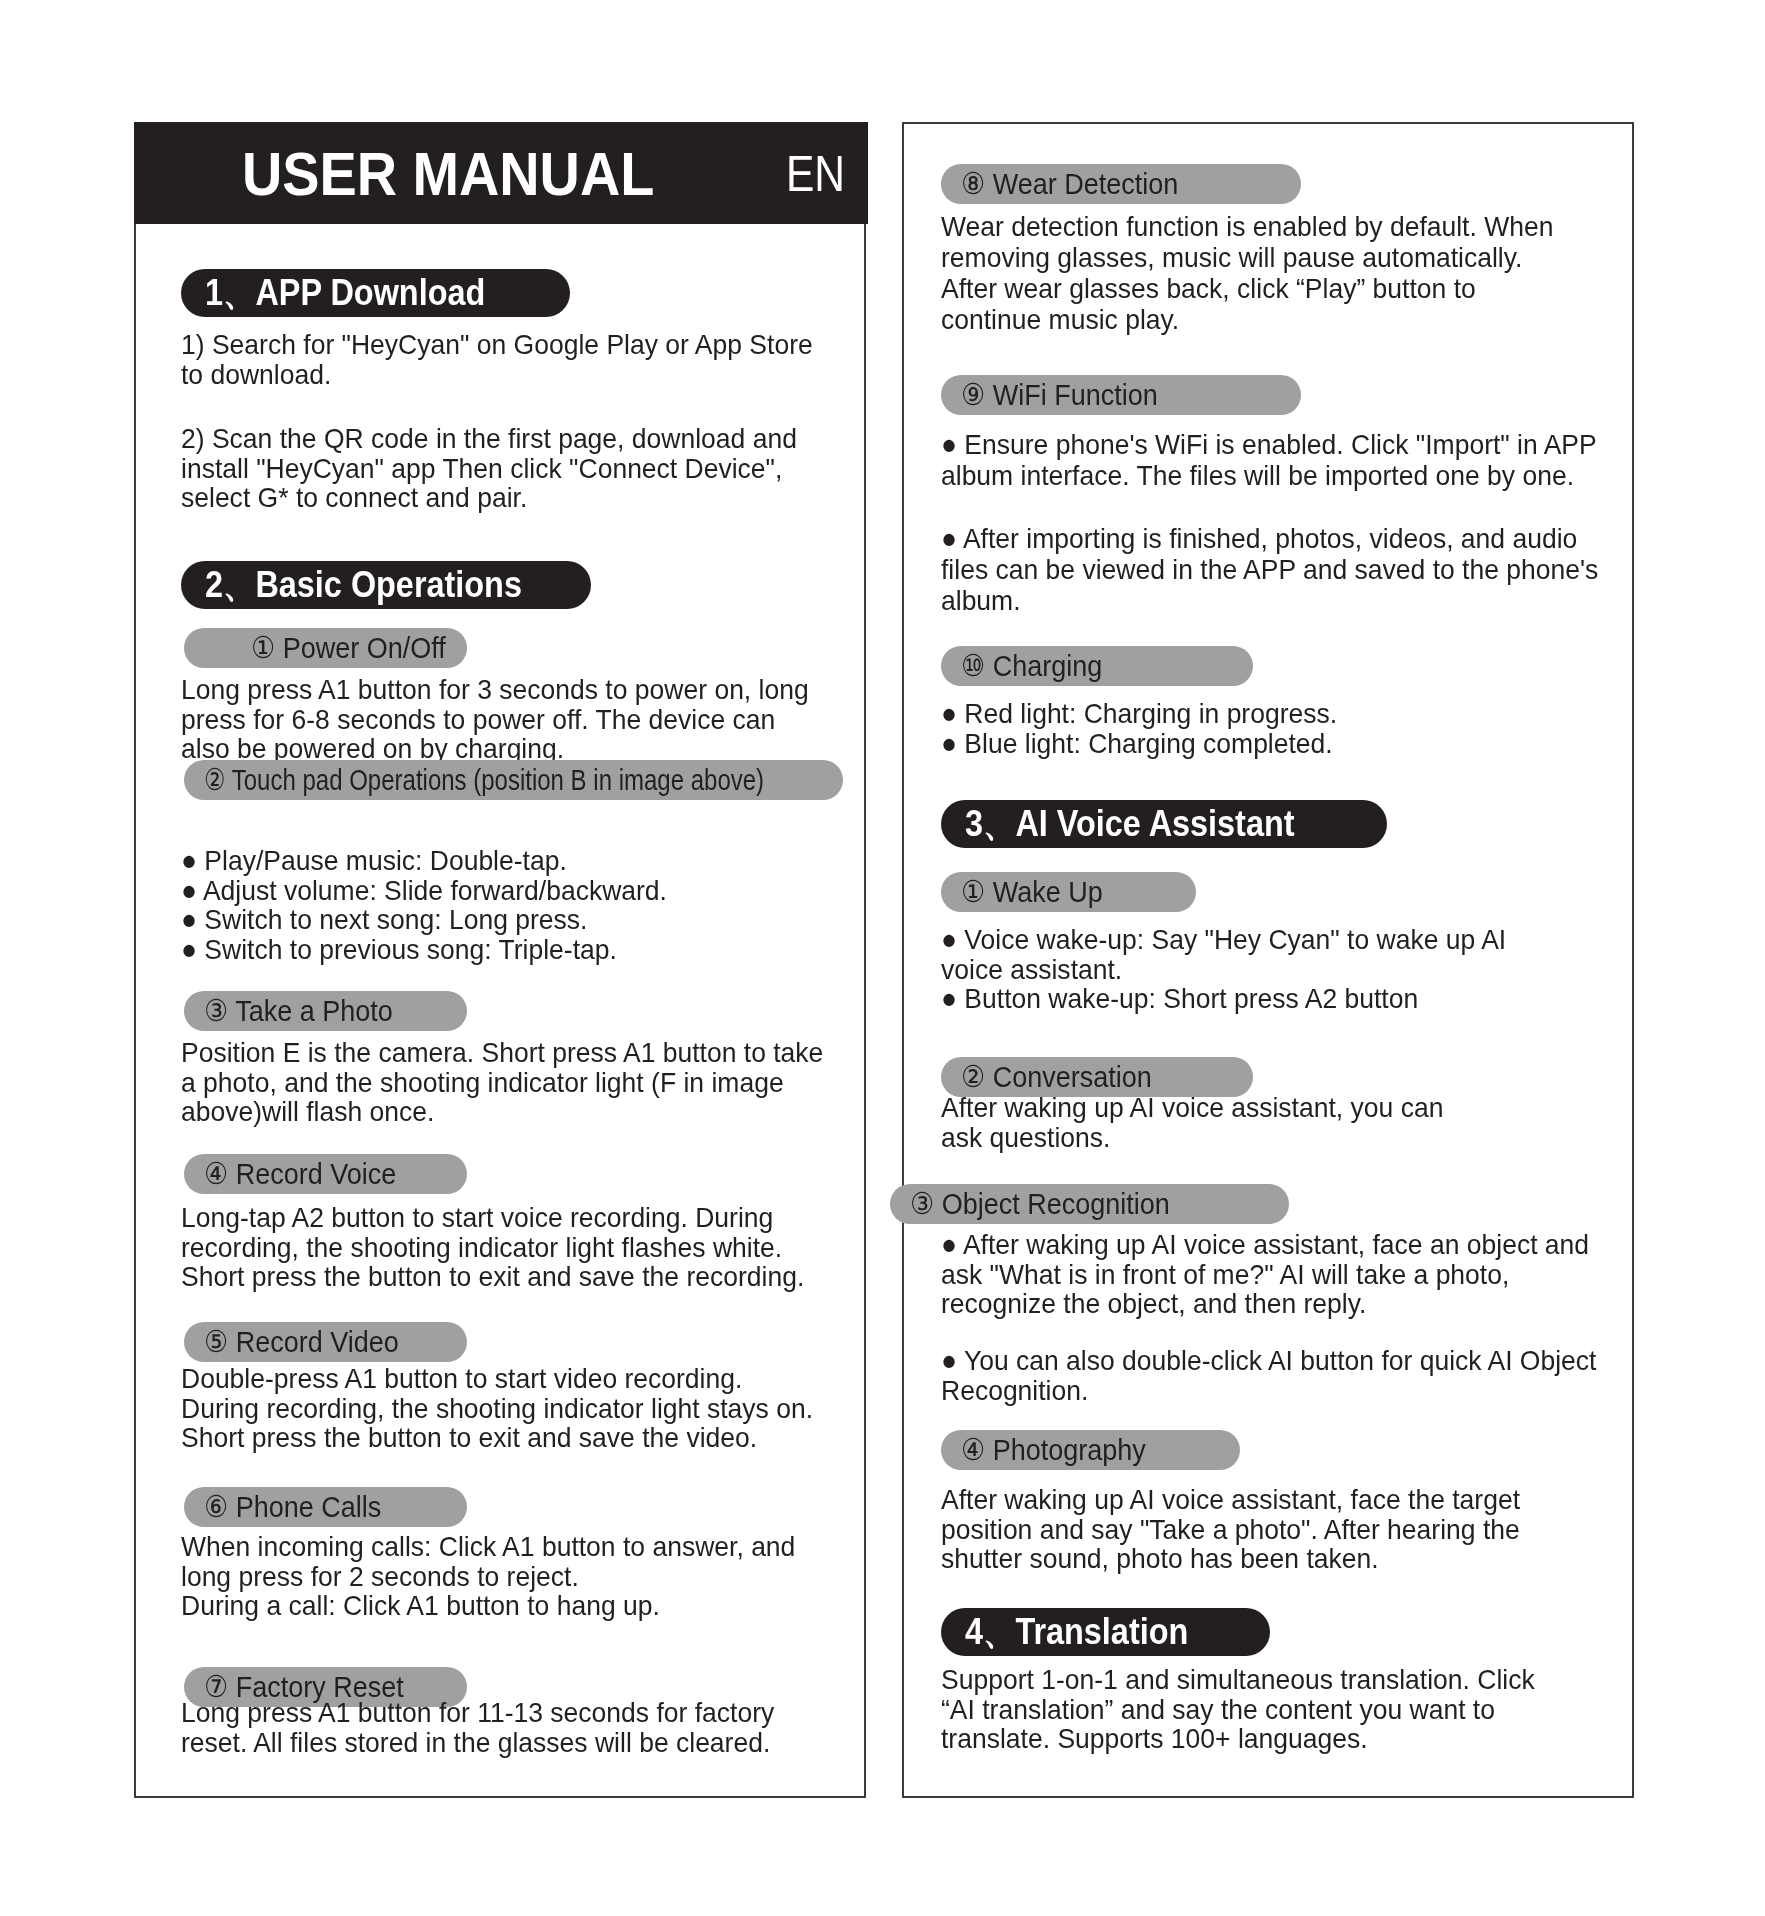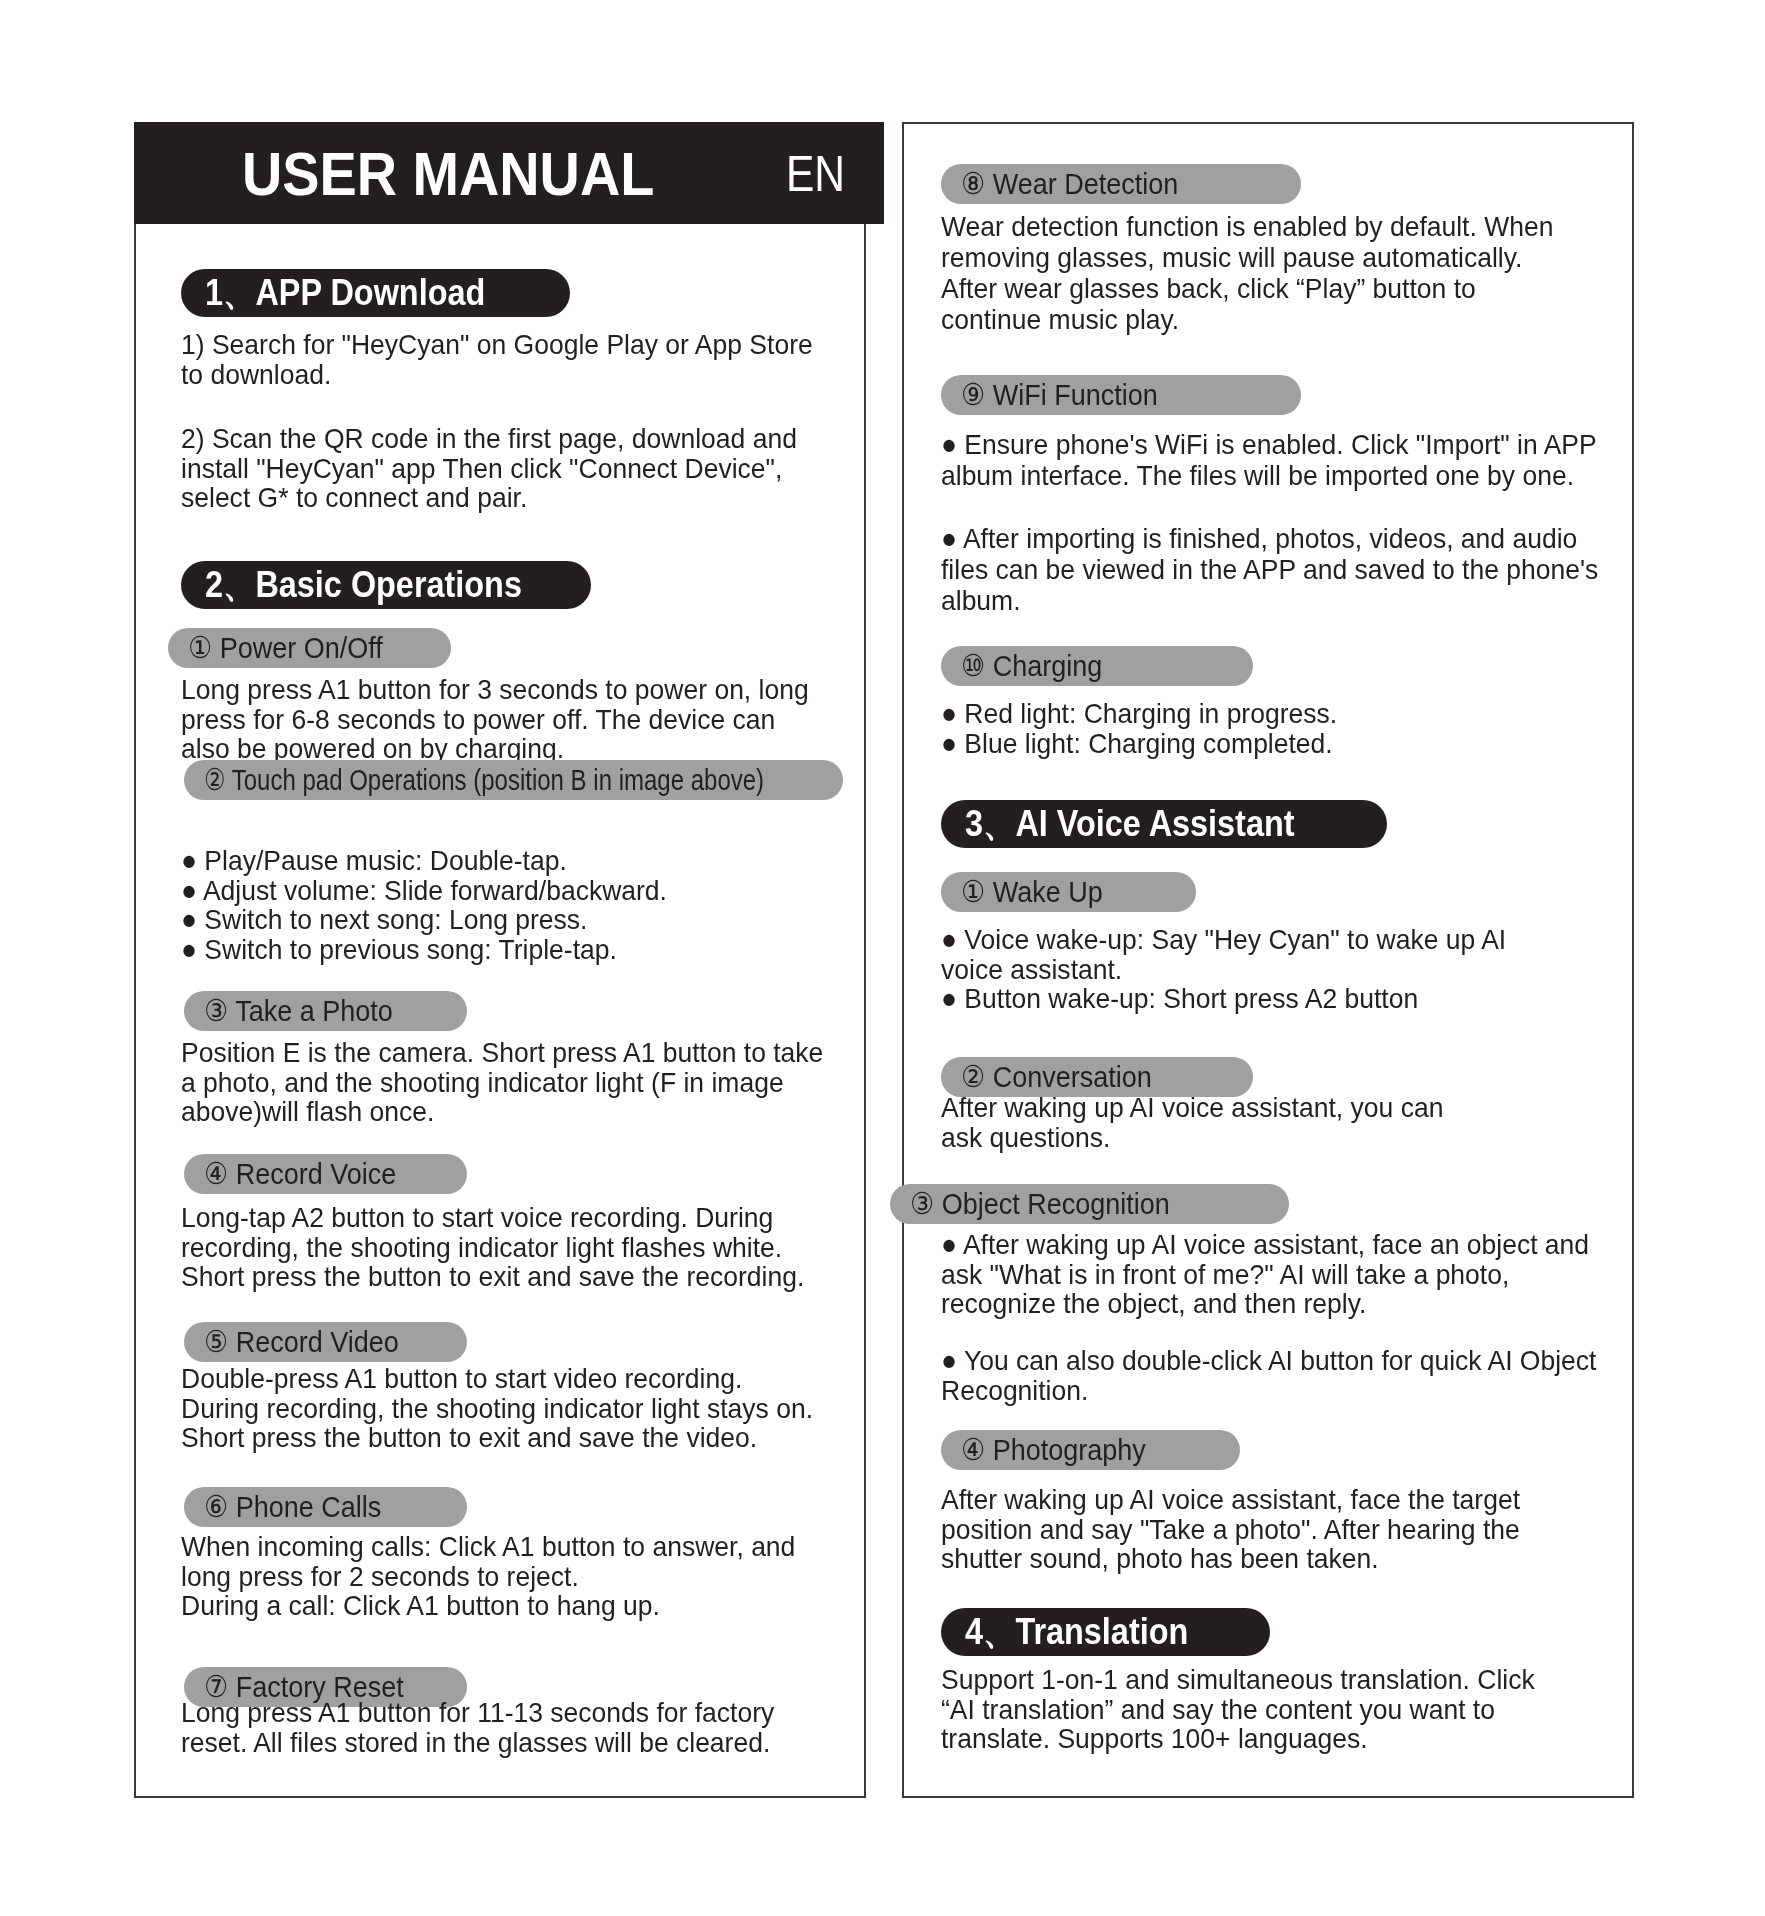--- a/index.html
+++ b/index.html
@@ -3,21 +3,21 @@
 <meta charset="utf-8">
 <style>
   html, body { margin:0; padding:0; background:#ffffff; }
   body { width:1765px; height:1916px; position:relative; overflow:hidden;
          font-family:"Liberation Sans", sans-serif; color:#231f20; }
   .panel { position:absolute; top:122px; height:1676px; width:732px;
            border:2px solid #3a3a3a; box-sizing:border-box; background:#fff; }
   #left-panel { left:134px; }
   #right-panel { left:902px; }
   .header { position:absolute; left:134px; top:122px; width:734px; height:102px;
-            background:#231f20;padding-left:16px; }
+            background:#231f20; }
   .header-title { position:absolute; left:108px; top:16px; font-size:62px; font-weight:bold;
                   color:#fff; letter-spacing:0px; transform:scaleX(.9); transform-origin:left top;
                   white-space:nowrap; line-height:72px; }
   .header-lang { position:absolute; left:652px; top:20px; font-size:50px; color:#fff;
                  transform:scaleX(.85); transform-origin:left top; line-height:64px; }
   .pill { position:absolute; box-sizing:border-box; white-space:nowrap; }
   .pill-black { background:#231f20; color:#fff; height:48px; border-radius:24px;
                 font-size:36px; font-weight:bold; padding-left:24px; line-height:48px;margin-top:8px; }
   .pill-grey { background:#a0a0a0; color:#231f20; height:40px; border-radius:20px;
                font-size:30px; font-weight:normal; padding-left:20px; line-height:40px; }
@@ -48,21 +48,21 @@
 <div class="txt" style="left:181px;top:424px;">
   <span class="line">2) Scan the QR code in the first page, download and</span>
   <span class="line">install "HeyCyan" app  Then click "Connect Device",</span>
   <span class="line">select G* to connect and pair.</span>
 </div>
 
 <div class="pill pill-black" style="left:181px;top:553px;width:410px;">
   <span class="pill-label">2、Basic Operations</span>
 </div>
 
-<div class="pill pill-grey" style="left:168px;top:628px;width:283px;">
+<div class="pill pill-grey" style="left:184px;top:628px;width:283px;text-align:right;">
   <span class="pill-label">① Power On/Off</span>
 </div>
 <div class="txt" style="left:181px;top:675px;">
   <span class="line">Long press A1 button for 3 seconds to power on, long</span>
   <span class="line">press for 6-8 seconds to power off. The device can</span>
   <span class="line">also be powered on by charging.</span>
 </div>
 
 <div class="pill pill-grey tight" style="left:184px;top:760px;width:659px;">
   <span class="pill-label">② Touch pad Operations (position B in image above)</span>

